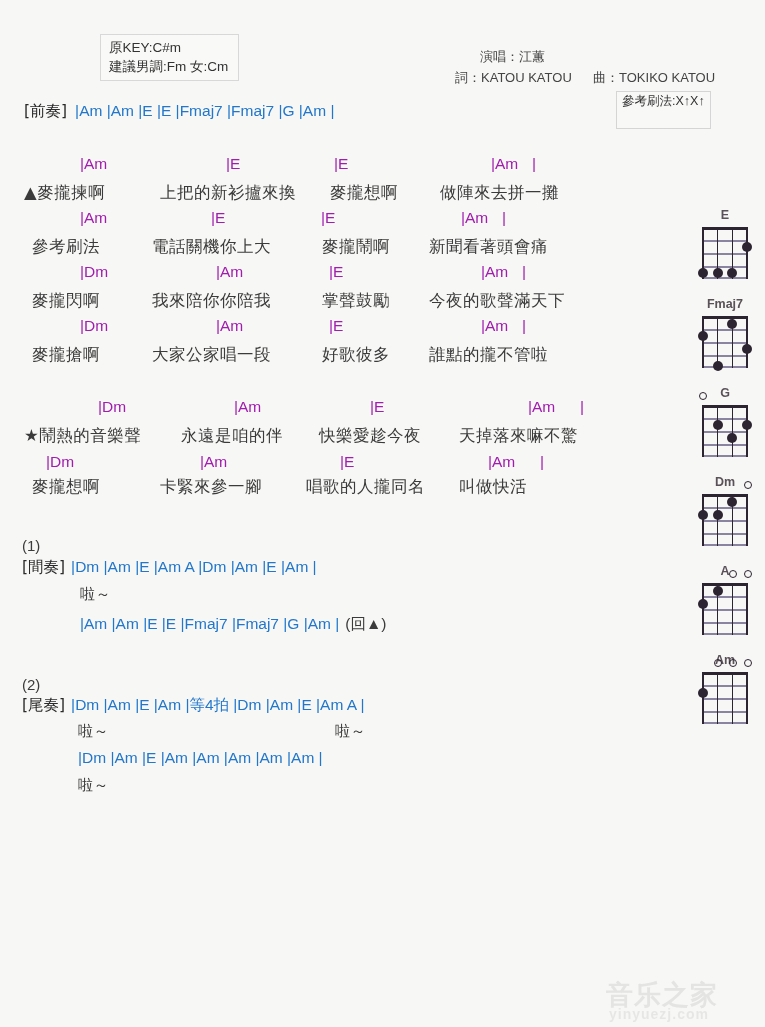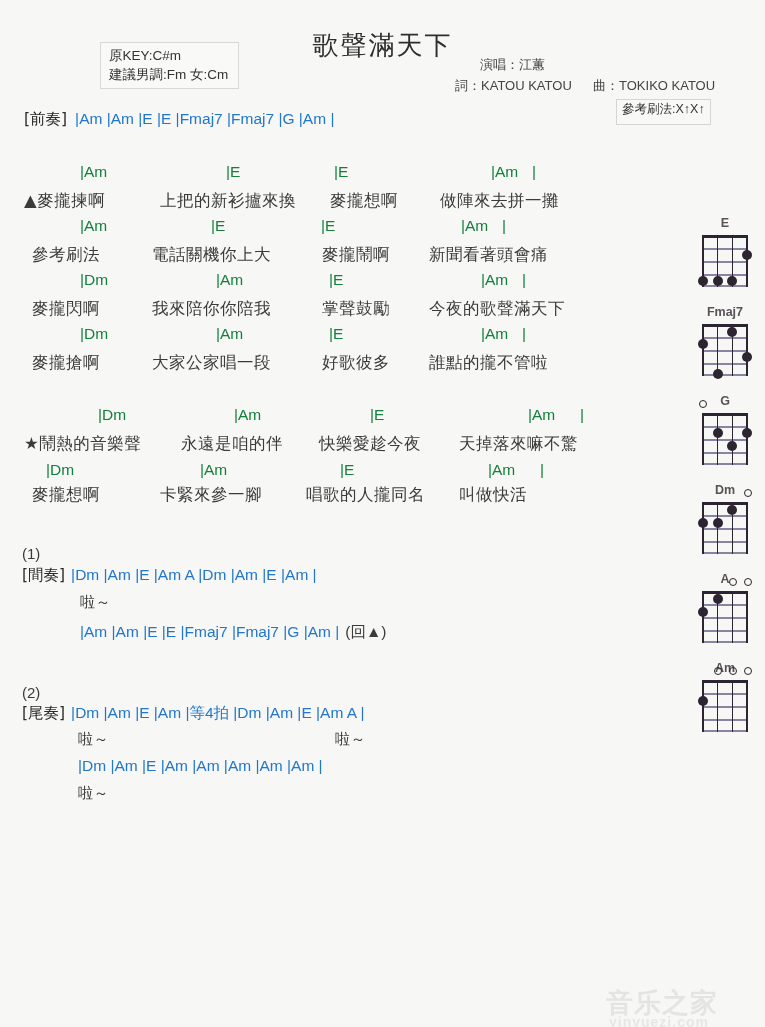--- a/index.html
+++ b/index.html
@@ -12,21 +12,20 @@
     background: #f7f7f5;
     font-family: "Liberation Sans", "DejaVu Sans", sans-serif;
     color: #3a3a3a;
     position: relative;
     overflow: hidden;
   }
   .page {
     position: relative;
     width: 765px;
     height: 953px;
-    margin-top: 8px;
   }
 
   
   .key-box {
     position: absolute;
     left: 100px;
     top: 34px;
     border: 1px solid #d8d8d8;
     padding: 3px 10px 4px 8px;
     font-size: 13.5px;
@@ -62,21 +61,21 @@
   .credits .gap {
     display: inline-block;
     width: 14px;
   }
   .strum-box {
     position: absolute;
     left: 616px;
     top: 91px;
     border: 1px solid #d5d5d5;
     font-size: 12.5px;
-    padding: 1px 5px 6px 5px;
+    padding: 1px 5px 18px 5px;
     color: #333;
     white-space: nowrap;
     background: rgba(255,255,255,0.2);
   }
 
   
   .sheet {
     position: absolute;
     left: 0;
     top: 0;
@@ -105,21 +104,21 @@
   }
   .mark {
     color: #3b3b3b;
   }
   .num {
     color: #3b3b3b;
     font-size: 15px;
   }
   .cspan {
     display: inline-block;
-    color: #15803d;
+    color: #a21caf;
   }
   .lspan {
     display: inline-block;
     color: #3b3b3b;
   }
 
   
   .diagrams {
     position: absolute;
     left: 694px;
@@ -257,21 +256,20 @@
 </head>
 <body>
 
 <div class="page">
 
   <div class="key-box">
     <div>原KEY:C#m</div>
     <div>建議男調:Fm 女:Cm</div>
   </div>
 
-  <div class="song-title">歌聲滿天下</div>
 
   <div class="credits">
     <div>演唱：江蕙</div>
     <div class="row2">
       <span>詞：KATOU KATOU</span>
       <span class="gap"></span>
       <span>曲：TOKIKO KATOU</span>
     </div>
   </div>
 

